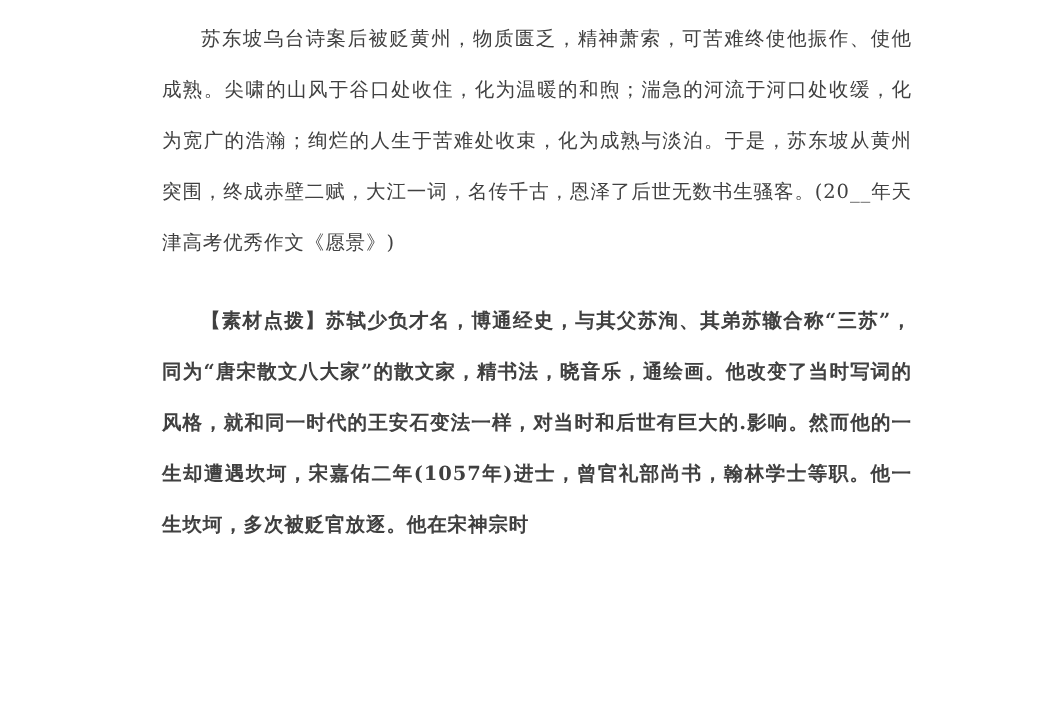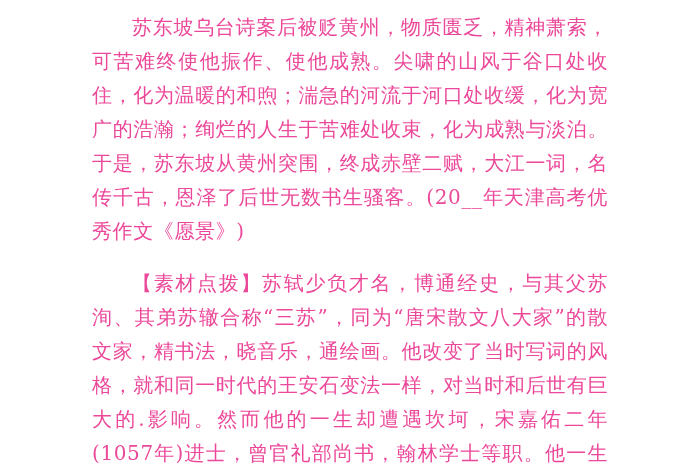--- a/index.html
+++ b/index.html
@@ -18,32 +18,33 @@
     width: 700px;
     height: 470px;
     background: #ffffff;
     box-sizing: border-box;
     padding: 10px 92px 0 92px;
   }
   .doc-body {
     width: 516px;
   }
   .para {
-    margin: 0 0 0 0;
-    font-size: 20px;
+    margin: 0 0 0 16px;
+    font-size: 13px;
     line-height: 34px;
-    color: #ec4899;
+    color: #404040;
     text-align: justify;
     text-justify: inter-ideograph;
     letter-spacing: 0.6px;
     text-indent: 2em;
     font-family: "DejaVu Serif", "Liberation Serif", serif;
   }
   .para + .para {
     margin-top: 18px;
+    font-weight: bold;
   }
   .para.second {
     text-indent: 2em;
   }
 </style>
 </head>
 <body>
 
 <div class="page">
   <div class="doc-body">

